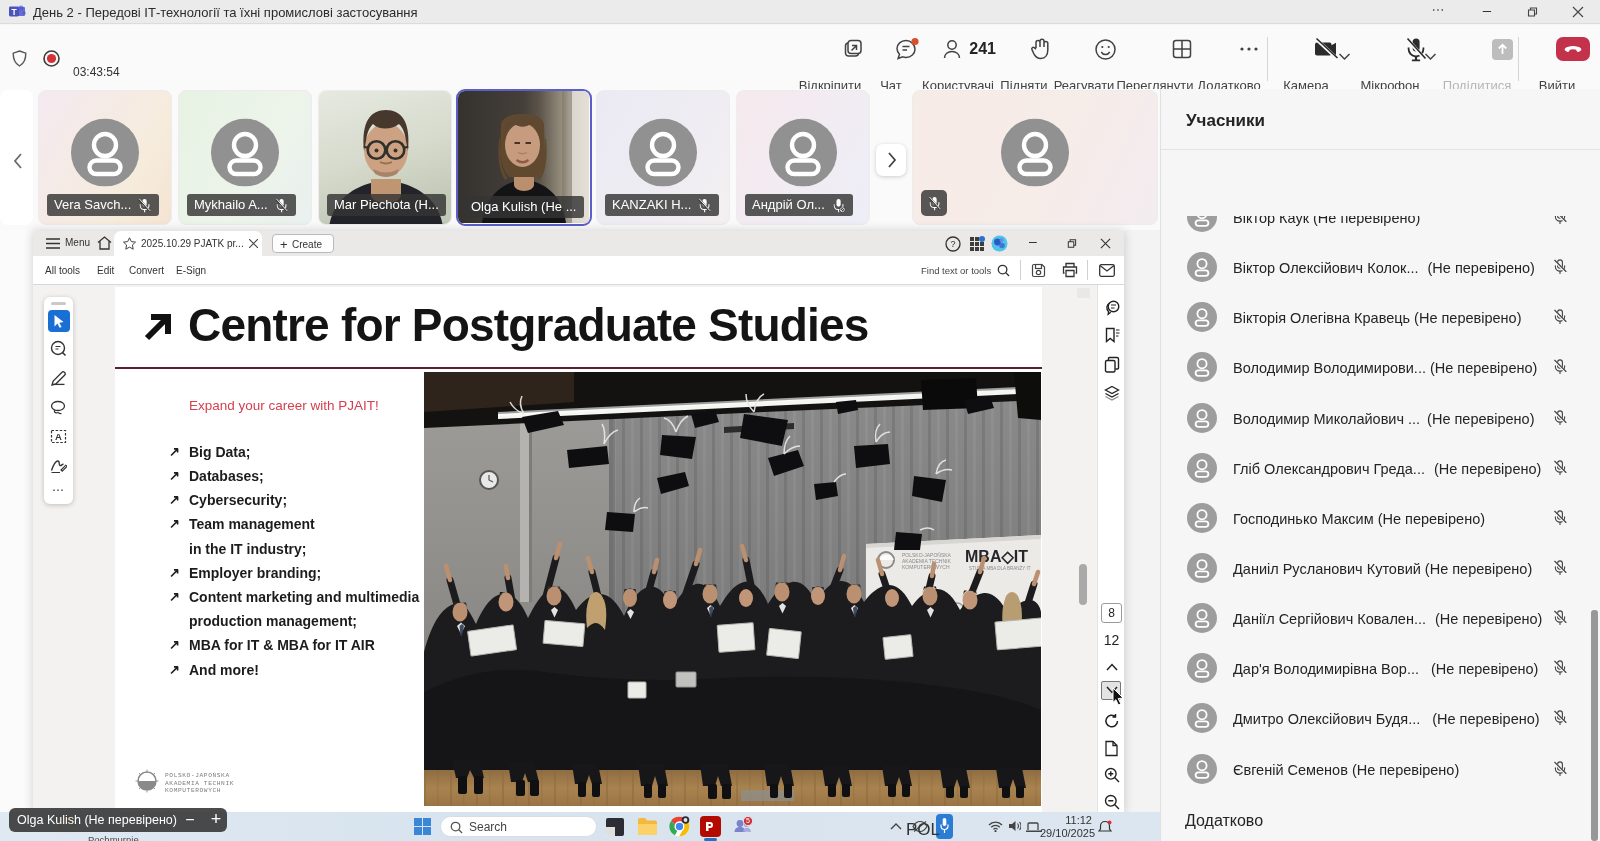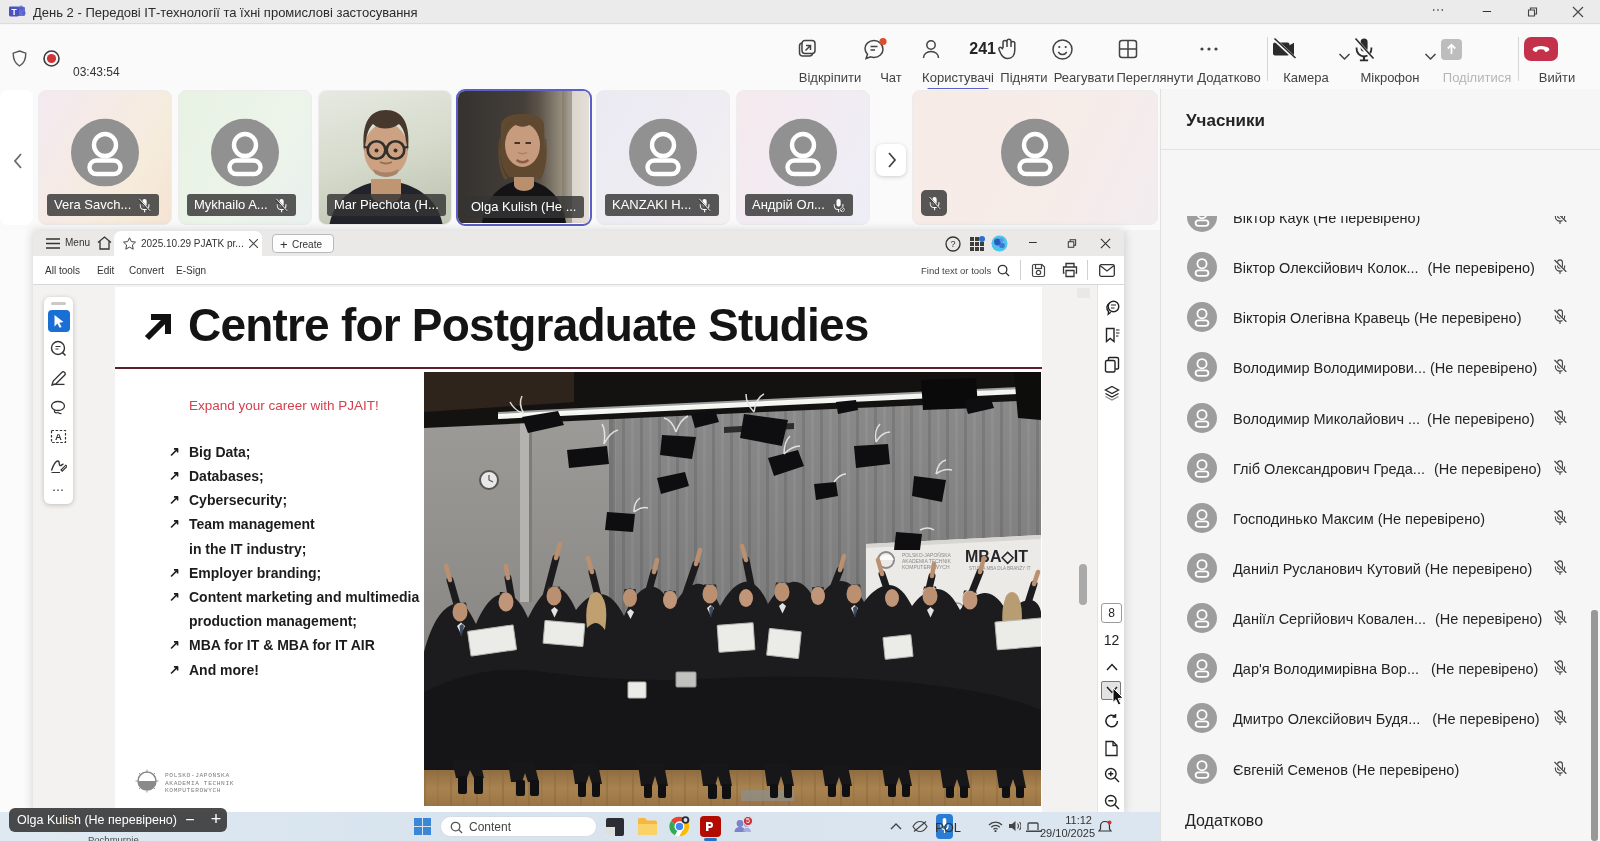--- a/index.html
+++ b/index.html
@@ -10,22 +10,22 @@
 
 
 #titlebar { left:0; top:0; width:1600px; height:24px; background:#ebebeb; border-bottom:1px solid #dcdcdc; }
 #titlebar .title { position:absolute; left:33px; top:5px; font-size:13px; color:#2b2b2b; }
 .winctl { position:absolute; top:0; width:14px; height:22px; color:#444; font-size:13px; text-align:center; }
 
 
 #ctrlbar { left:0; top:25px; width:1600px; height:64px; background:#fafafa; }
 .timer { position:absolute; left:73px; top:40px; font-size:12px; color:#333; }
 .tbtn { position:absolute; top:11px; text-align:center; color:#424242; }
-.tbtn .ic { height:26px; display:flex; align-items:center; justify-content:space-between; }
-.tbtn .lb { font-size:13px; margin-top:8px; white-space:nowrap; }
+.tbtn .ic { height:26px; display:flex; align-items:center; justify-content:flex-end; }
+.tbtn .lb { font-size:13px; margin-top:16px; white-space:nowrap; }
 svg.oi { stroke:#424242; fill:none; stroke-width:1.5; }
 
 
 #strip { left:0; top:89px; width:1160px; height:141px; background:#fafafa; }
 .tile { position:absolute; top:1px; width:134px; height:135px; border-radius:8px; overflow:hidden; border:1px solid #ececec; }
 .vlabel { position:absolute; left:8px; bottom:8px; height:22px; background:rgba(52,52,52,.82); color:#fff;
   font-size:13px; line-height:22px; padding:0 7px; border-radius:3px; white-space:nowrap; display:flex; align-items:center; gap:6px;}
 .avatar { position:absolute; left:50%; top:50%; transform:translate(-50%,-58%); }
 
 
@@ -779,21 +779,21 @@
             <rect x="9" width="8" height="8"></rect>
             <rect y="9" width="8" height="8"></rect>
             <rect x="9" y="9" width="8" height="8"></rect>
           </g>
         </svg>
       <div class="abs" style="left:440px;top:4px;width:157px;height:21px;background:#fff;border:1px solid #d8dde3;border-radius:11px">
         <svg class="abs" style="left:9px;top:4px" width="13" height="13" viewBox="0 0 14 14">
             <circle cx="6" cy="6" r="4.6" stroke="#555" stroke-width="1.4" fill="none"></circle>
             <path d="M9.5 9.5 L13 13" stroke="#555" stroke-width="1.4"></path>
           </svg>
-        <div class="abs" style="left:28px;top:3px;font-size:12px;color:#444">Content</div>
+        <div class="abs" style="left:28px;top:3px;font-size:12px;color:#444">Search</div>
       </div>
       <svg class="abs" style="left:605px;top:5px" width="20" height="20" viewBox="0 0 20 20">
           <rect x="1" y="1" width="18" height="18" rx="2" fill="#2c2c34"></rect>
           <rect x="1" y="10" width="9" height="9" fill="#fff" opacity=".85"></rect>
         </svg>
       <svg class="abs" style="left:637px;top:5px" width="21" height="19" viewBox="0 0 21 19">
           <path d="M1 3 a2 2 0 0 1 2-2 h5 l2 2.5 h8 a2 2 0 0 1 2 2 V16 a2 2 0 0 1-2 2 H3 a2 2 0 0 1-2-2 Z" fill="#f5b73c"></path>
           <path d="M1 7 H20 V16 a2 2 0 0 1-2 2 H3 a2 2 0 0 1-2-2 Z" fill="#fbd267"></path>
         </svg>
       <svg class="abs" style="left:669px;top:4px" width="21" height="21" viewBox="0 0 21 21">
@@ -823,21 +823,21 @@
         </svg>
       <svg class="abs" style="left:912px;top:8px" width="16" height="13" viewBox="0 0 16 13">
           <path d="M1 6.5 C3 3 5.5 1.5 8 1.5 s5 1.5 7 5 c-2 3.5-4.5 5-7 5 s-5-1.5-7-5 z" stroke="#444" stroke-width="1.2" fill="none"></path>
           <path d="M2 11.5 L14 1.5" stroke="#444" stroke-width="1.2"></path>
         </svg>
       <div class="abs" style="left:936px;top:2px;width:17px;height:25px;background:#2b7cd3;border-radius:4px"></div>
       <svg class="abs" style="left:940px;top:6px" width="9" height="16" viewBox="0 0 9 16">
           <rect x="2.7" y="0" width="3.6" height="8" rx="1.8" fill="#fff"></rect>
           <path d="M1 6.5 v1.5 a3.5 3.5 0 0 0 7 0 V6.5 M4.5 12 v3" stroke="#fff" stroke-width="1.2" fill="none"></path>
         </svg>
-      <div class="abs" style="left:935px;top:8px;font-size:13px;color:#333">POL</div>
+      <div class="abs" style="left:906px;top:8px;font-size:17px;color:#333">POL</div>
       <svg class="abs" style="left:988px;top:9px" width="15" height="11" viewBox="0 0 15 11">
           <path d="M1 4 a9 9 0 0 1 13 0 M3.2 6.2 a6 6 0 0 1 8.6 0 M5.4 8.4 a3 3 0 0 1 4.2 0" stroke="#444" stroke-width="1.3" fill="none"></path>
           <circle cx="7.5" cy="10" r="1.1" fill="#444"></circle>
         </svg>
       <svg class="abs" style="left:1008px;top:8px" width="13" height="12" viewBox="0 0 13 12">
           <path d="M1 4 h3 l3.5-3 v10 L4 8 H1 Z" fill="#444"></path>
           <path d="M9.5 3.5 a4 4 0 0 1 0 5 M11.5 2 a6.5 6.5 0 0 1 0 8" stroke="#444" stroke-width="1.1" fill="none"></path>
         </svg>
       <svg class="abs" style="left:1026px;top:8px" width="16" height="13" viewBox="0 0 16 13">
           <path d="M2 10 V4 a1 1 0 0 1 1-1 h8 a1 1 0 0 1 1 1 v6" stroke="#444" stroke-width="1.3" fill="none"></path>

